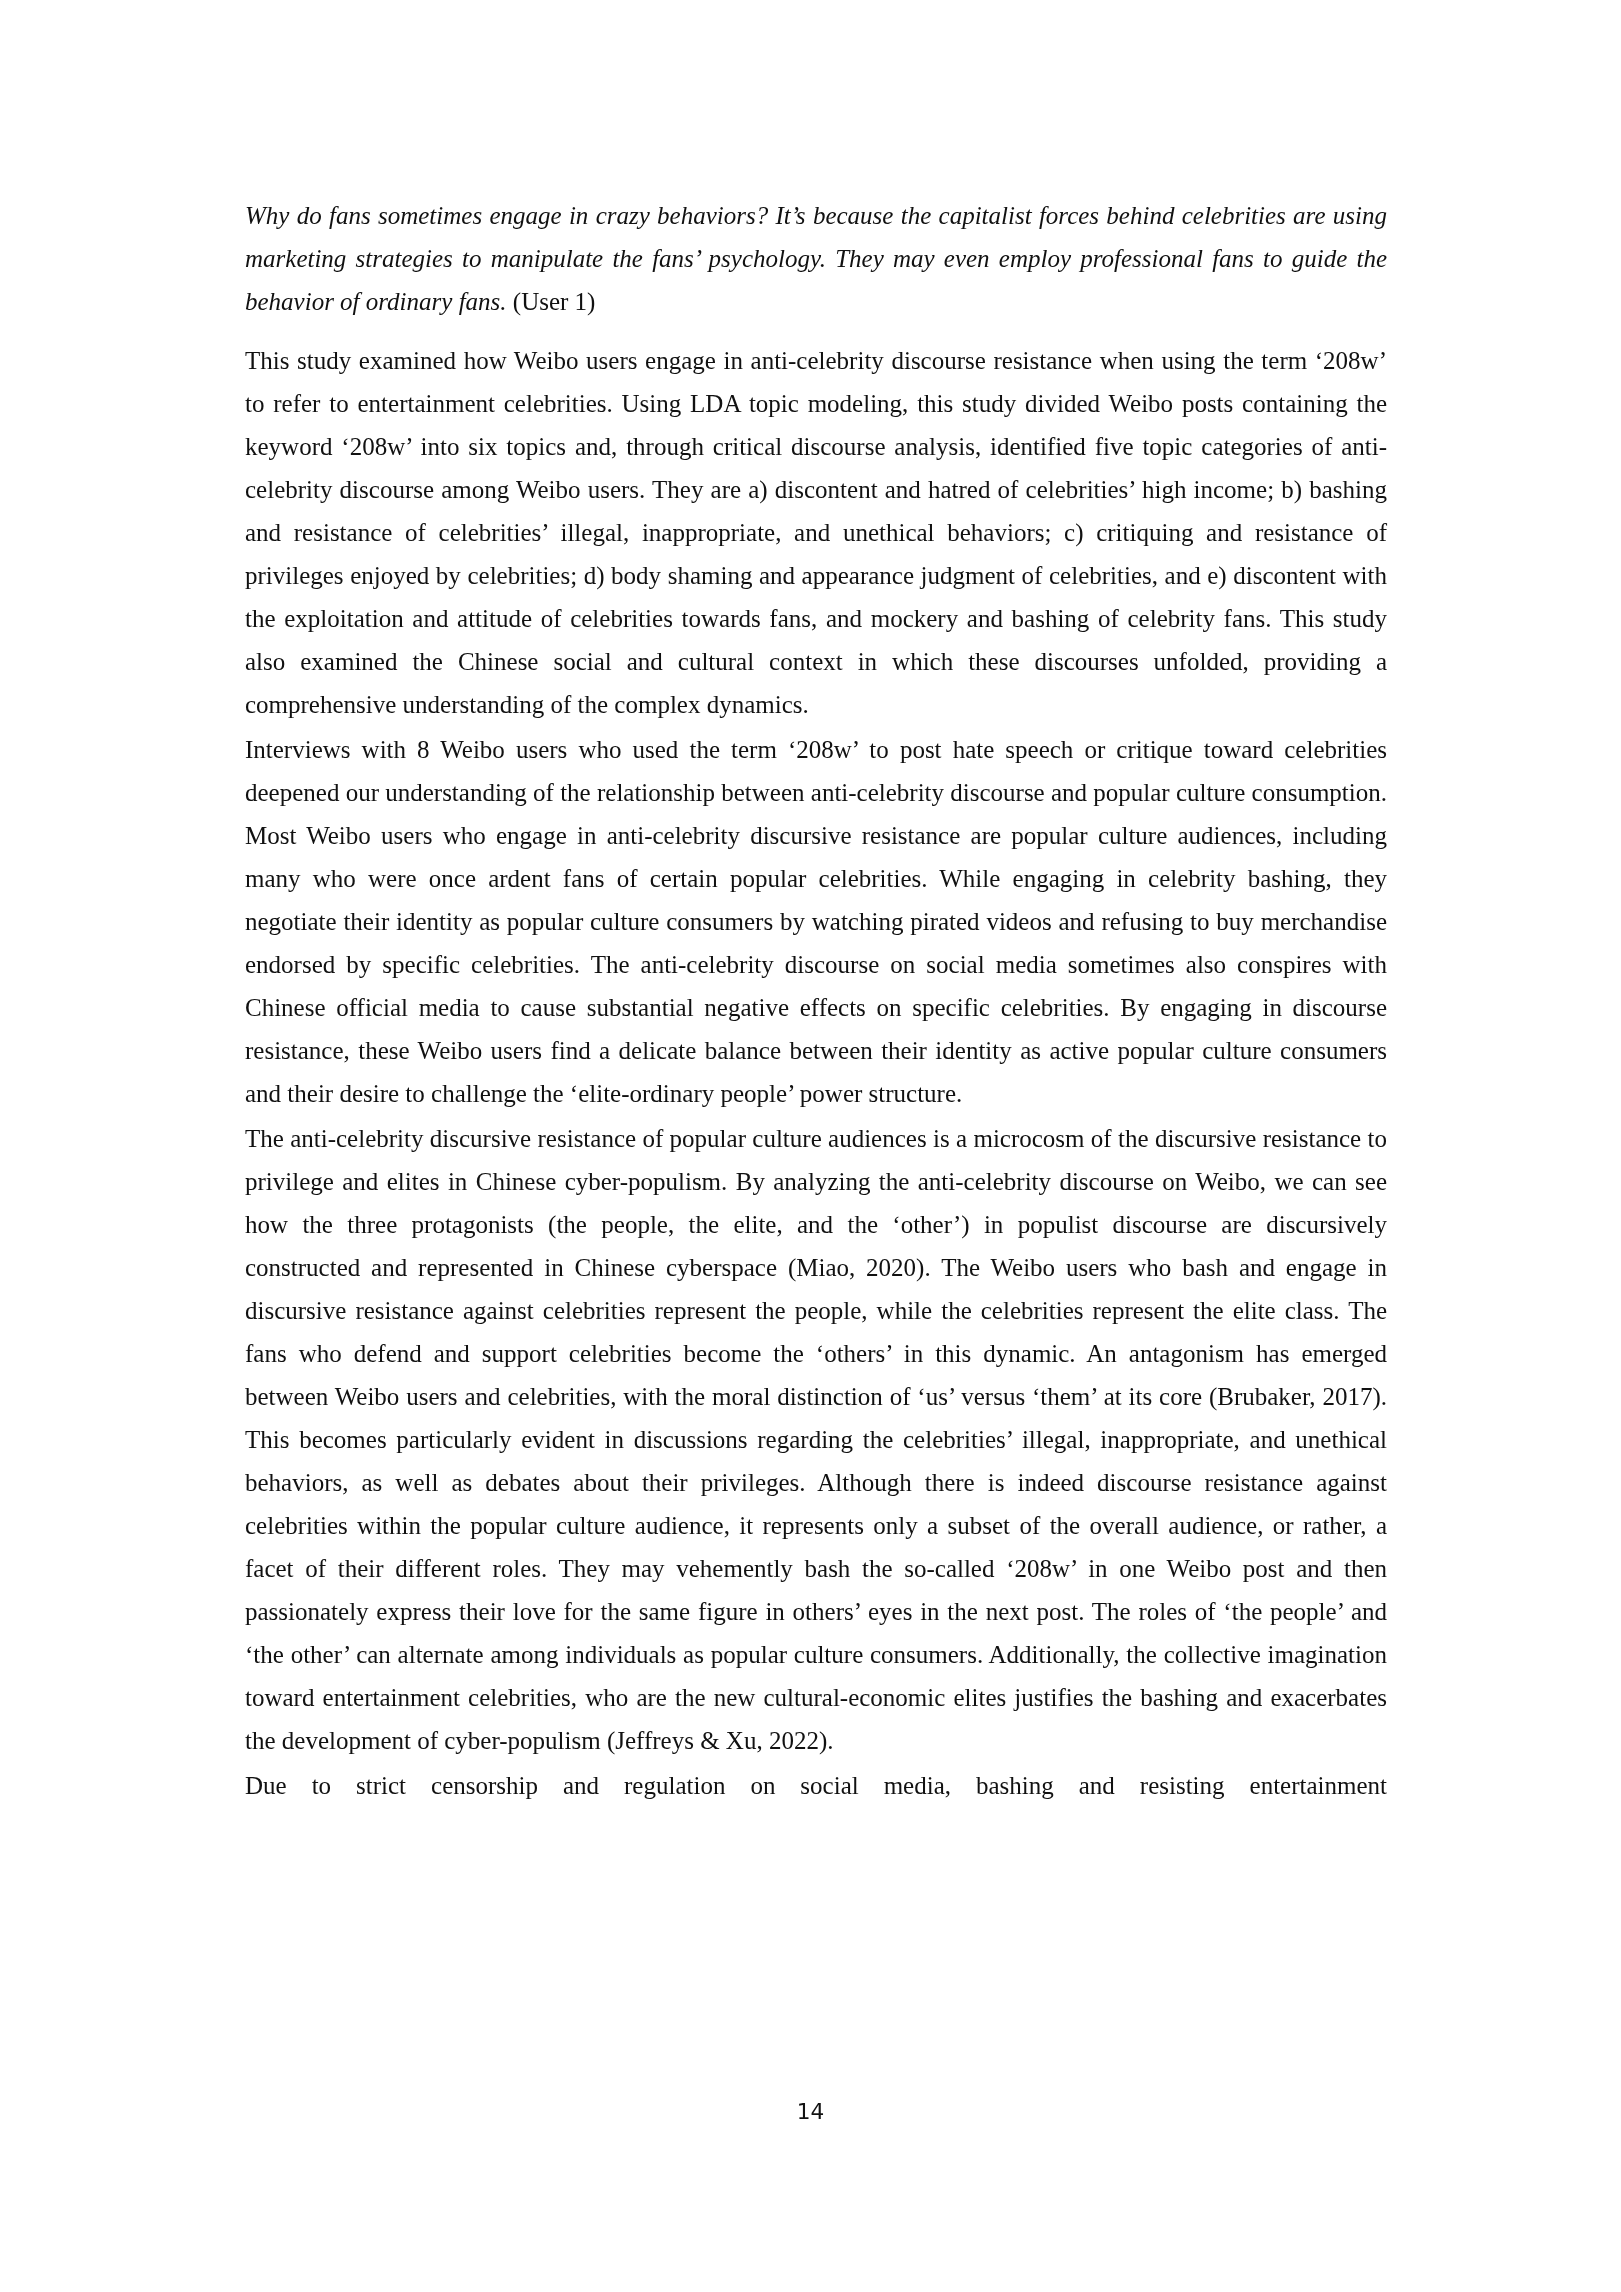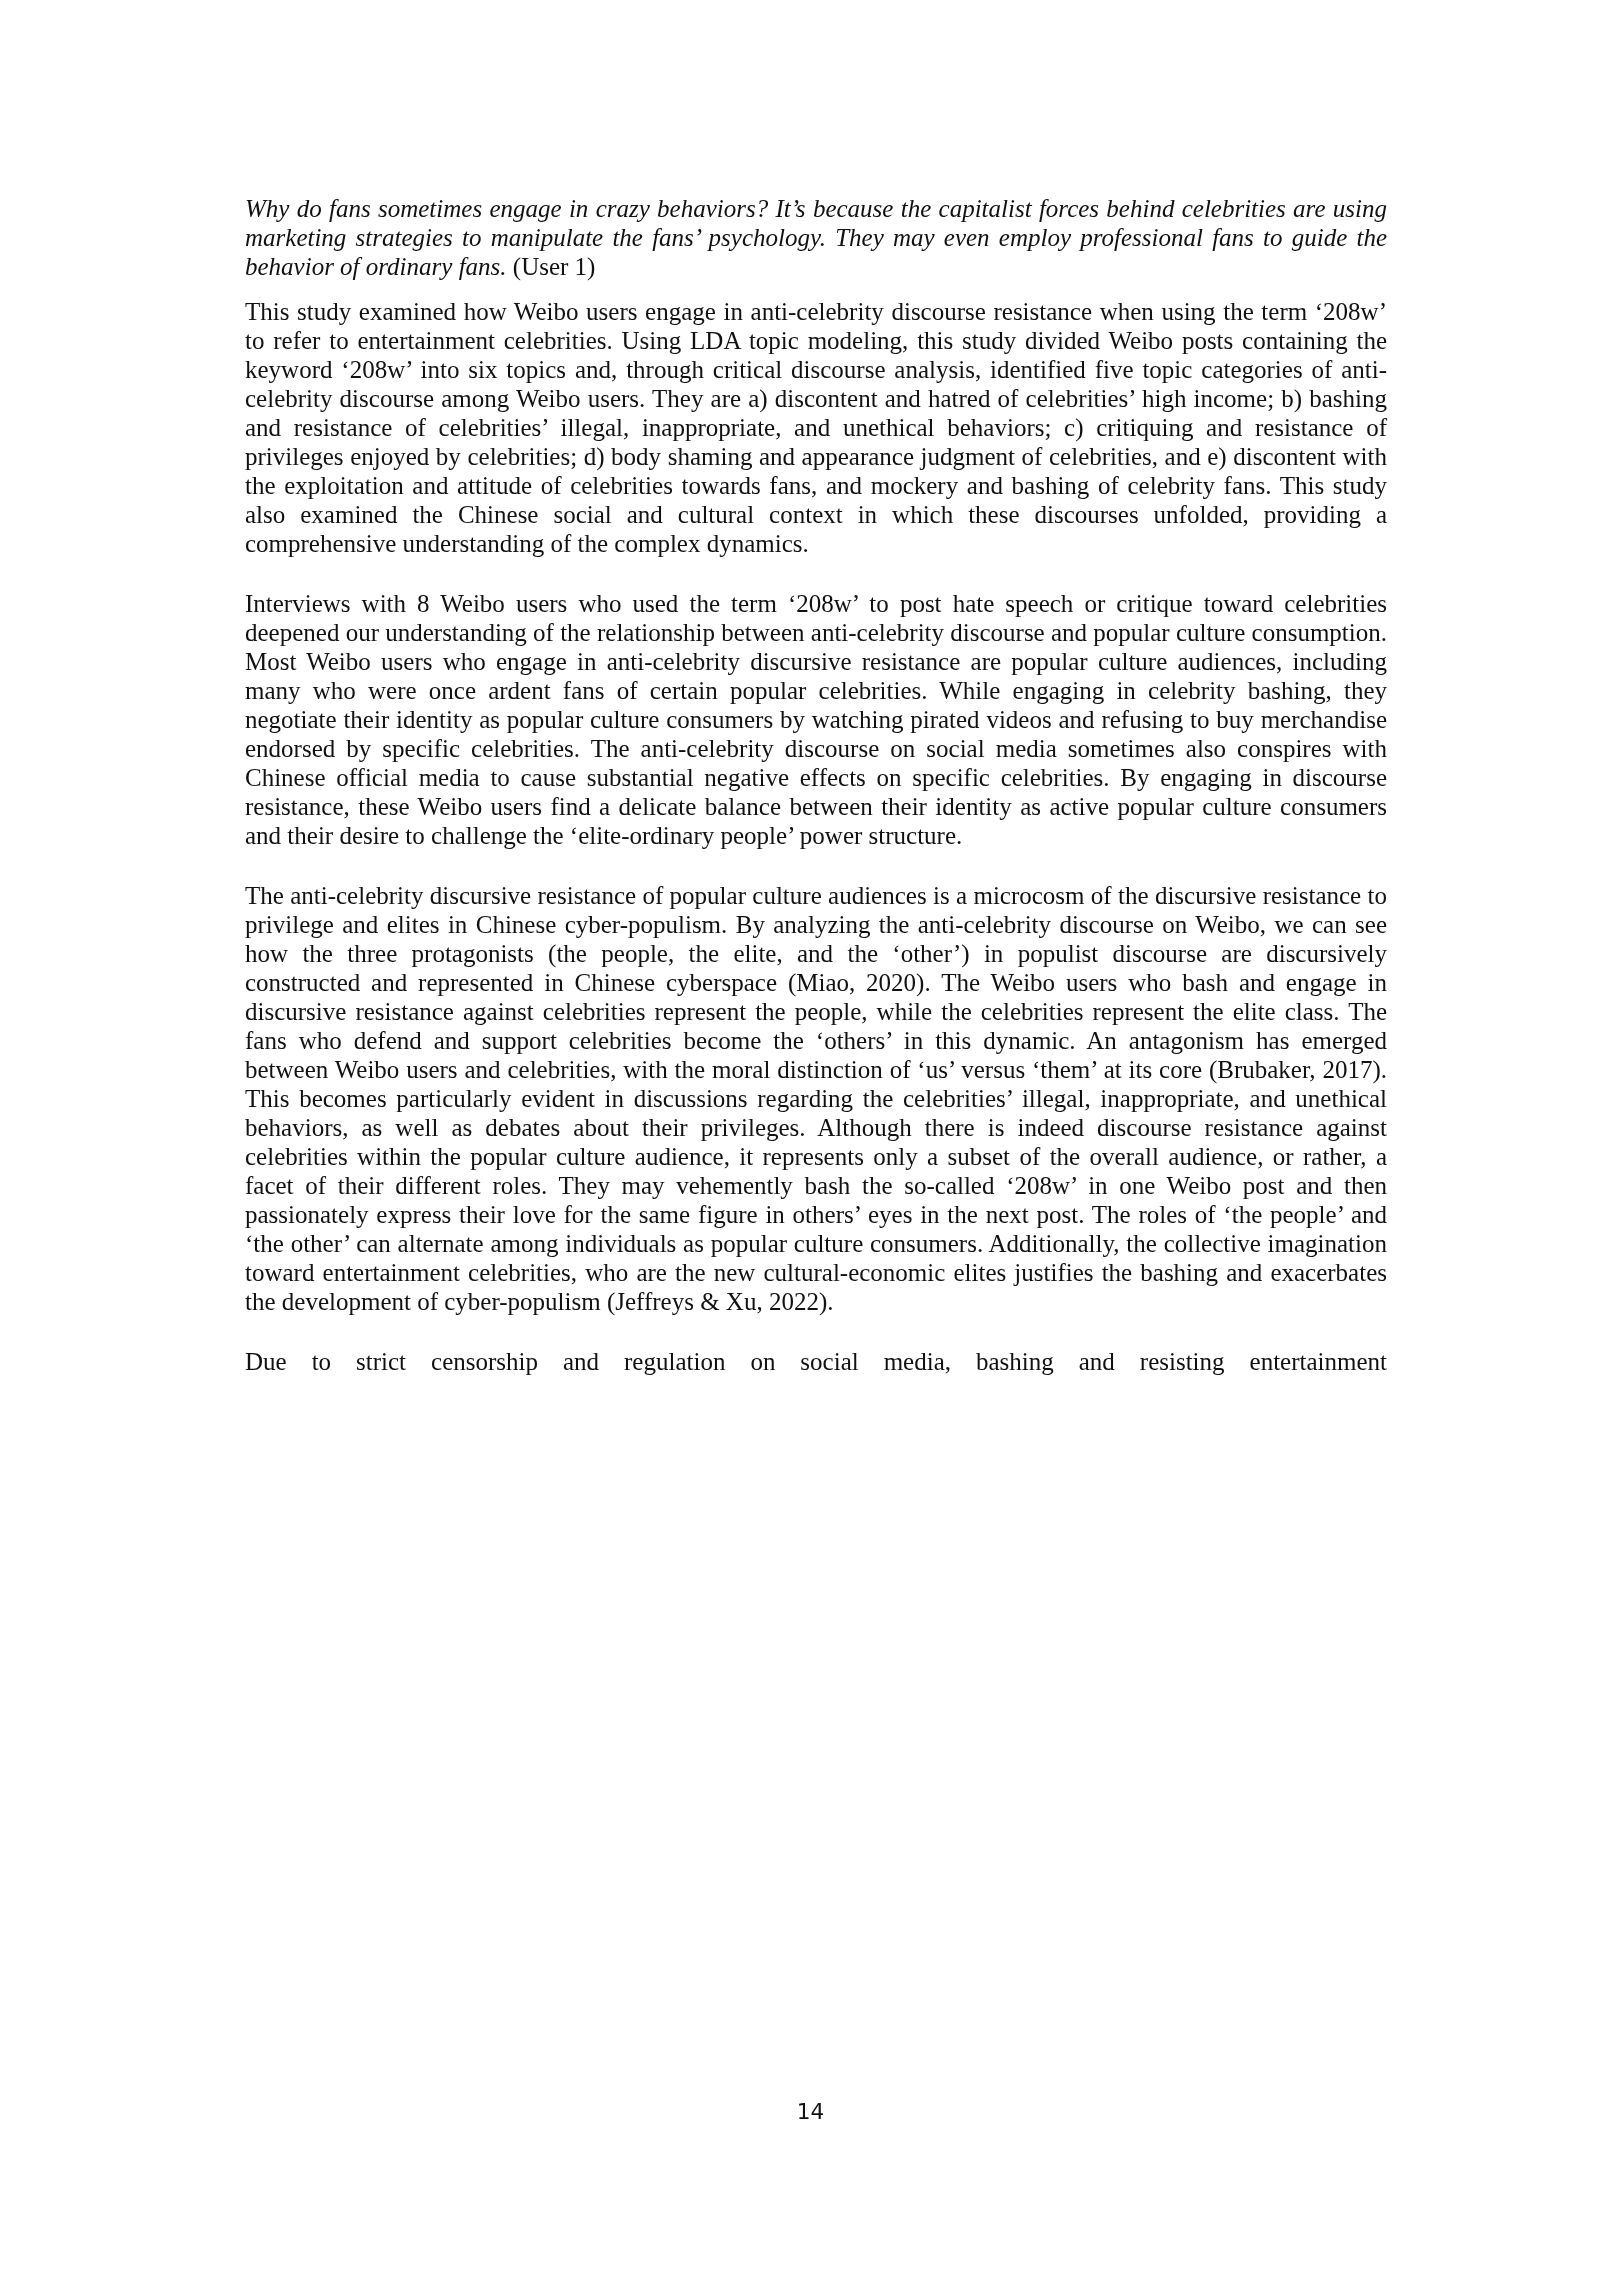--- a/index.html
+++ b/index.html
@@ -23,39 +23,39 @@
     background: #ffffff;
   }
   .content {
     position: absolute;
     left: 245px;
     top: 194px;
     width: 1142px;
   }
   .para {
     font-size: 25px;
-    line-height: 29px;
+    line-height: 43px;
     text-align: justify;
     margin: 0;
   }
   .quote {
     font-style: italic;
     margin-bottom: 15.7px;
   }
   .quote .attrib {
     font-style: normal;
   }
   .heading {
     font-weight: bold;
     font-size: 25px;
     line-height: 43px;
     margin: 0;
   }
   .gap {
-    margin-top: 31px;
+    margin-top: 2px;
   }
   .page-number {
     position: absolute;
     left: 0;
     width: 1621px;
     top: 2099px;
     text-align: center;
     font-family: "DejaVu Sans", "Liberation Sans", sans-serif;
     font-size: 21.6px;
     color: #111111;

